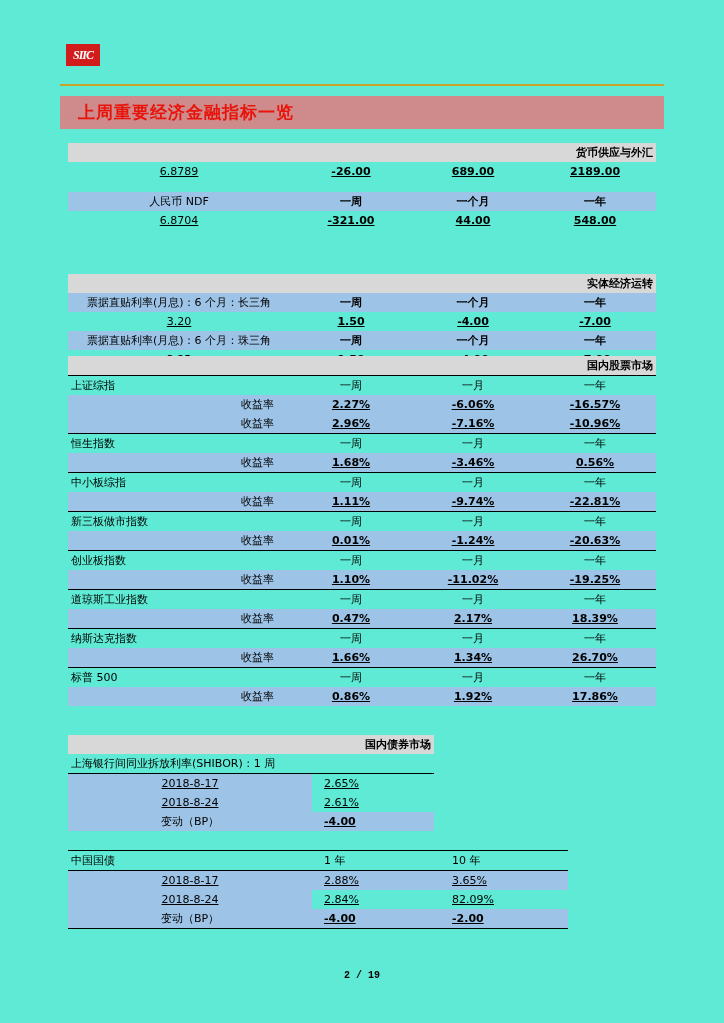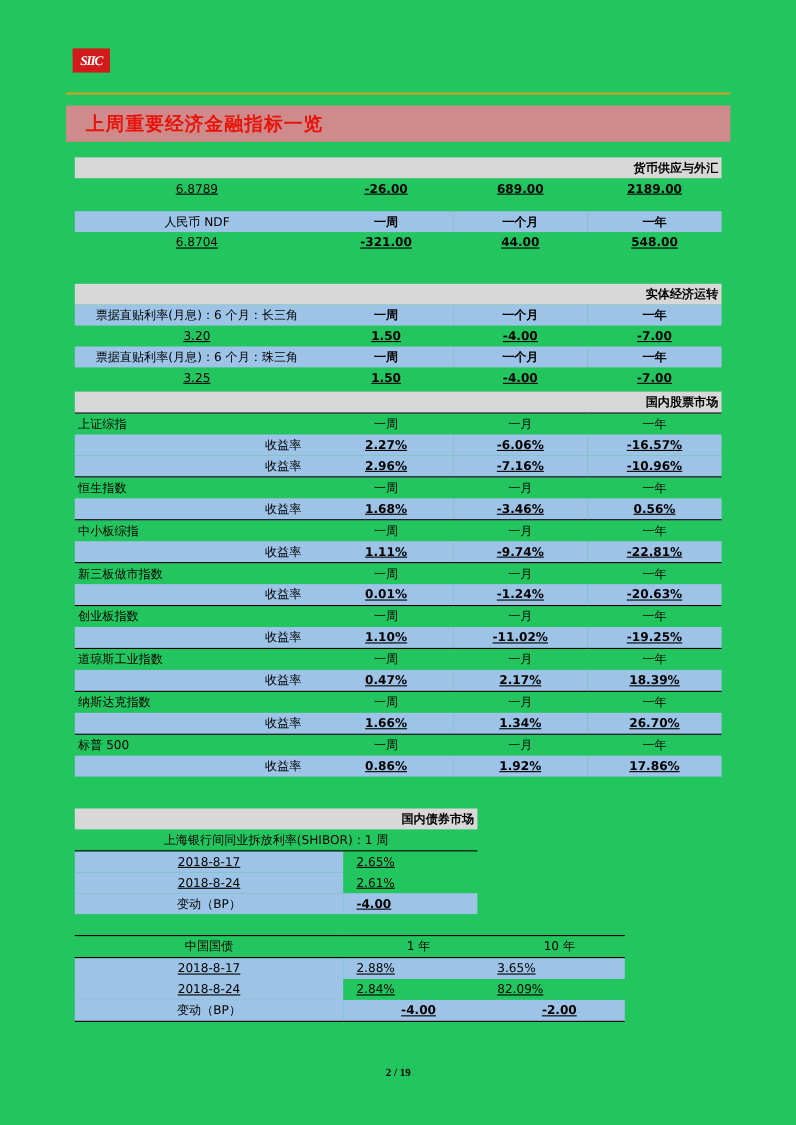--- a/index.html
+++ b/index.html
@@ -1,18 +1,18 @@
 <!DOCTYPE html>
 <html><head>
 <meta charset="utf-8">
 <style>
   html,body{margin:0;padding:0;background:#8a8a8a;}
   body{font-family:"Liberation Sans","DejaVu Sans",sans-serif;}
   .page{
-    width:724px;height:1023px;background:#22c55e;position:relative;
+    width:724px;height:1023px;background:#5eead4;position:relative;
     box-sizing:border-box;overflow:hidden;margin:0 auto;
   }
   
   .logo-wrap{position:absolute;left:66px;top:44px;display:flex;align-items:center;}
   .logo-mark{
     width:34px;height:22px;background:#d21b1b;color:#ffffff;
     display:flex;align-items:center;justify-content:center;
     font-style:italic;font-weight:bold;font-size:12px;letter-spacing:-1px;
     font-family:"Liberation Serif",serif;
   }
@@ -37,24 +37,24 @@
   .sec{background:#d8d8d8;text-align:right;font-weight:bold;font-size:12px;}
   .blue{background:#9dc3e6;}
   .ctr{text-align:center;}
   .rgt{text-align:right;}
   .lft{text-align:left;}
   .bold{font-weight:bold;}
   .green{color:#00a550;font-weight:bold;}
   .red{color:#ff0000;font-weight:bold;}
   .mono{font-family:"DejaVu Sans Mono",monospace;font-size:10.5px;text-decoration:underline;}
   .bt{border-top:1px solid #000;}
-  .bb{border-bottom:1px solid #000;text-align:center;}
+  .bb{border-bottom:1px solid #000;}
   .footer{
     position:absolute;left:0;bottom:42px;width:100%;text-align:center;
-    font-size:10px;font-weight:bold;color:#000;font-family:Liberation Serif, serif;
+    font-size:10px;font-weight:bold;color:#000;font-family:Liberation Mono, monospace;
   }
 </style>
 </head>
 <body>
 
 <div class="page">
 
   <div class="logo-wrap">
     <div class="logo-mark">SIIC</div>
   </div>
@@ -91,21 +91,21 @@
     </tr>
     <tr>
       <td class="ctr mono">6.8704</td>
       <td class="ctr mono green">-321.00</td>
       <td class="ctr mono red">44.00</td>
       <td class="ctr mono red">548.00</td>
     </tr>
   </tbody>
     </table>
 
-  <table class="tbl" style="left:68px;top:258px;width:588px;">
+  <table class="tbl" style="left:68px;top:274px;width:588px;">
     <colgroup>
         <col style="width:222px">
         <col style="width:122px">
         <col style="width:122px">
         <col style="width:122px">
       </colgroup>
     <tbody>
         <tr>
       <td class="sec" colspan="4">实体经济运转</td>
     </tr>

